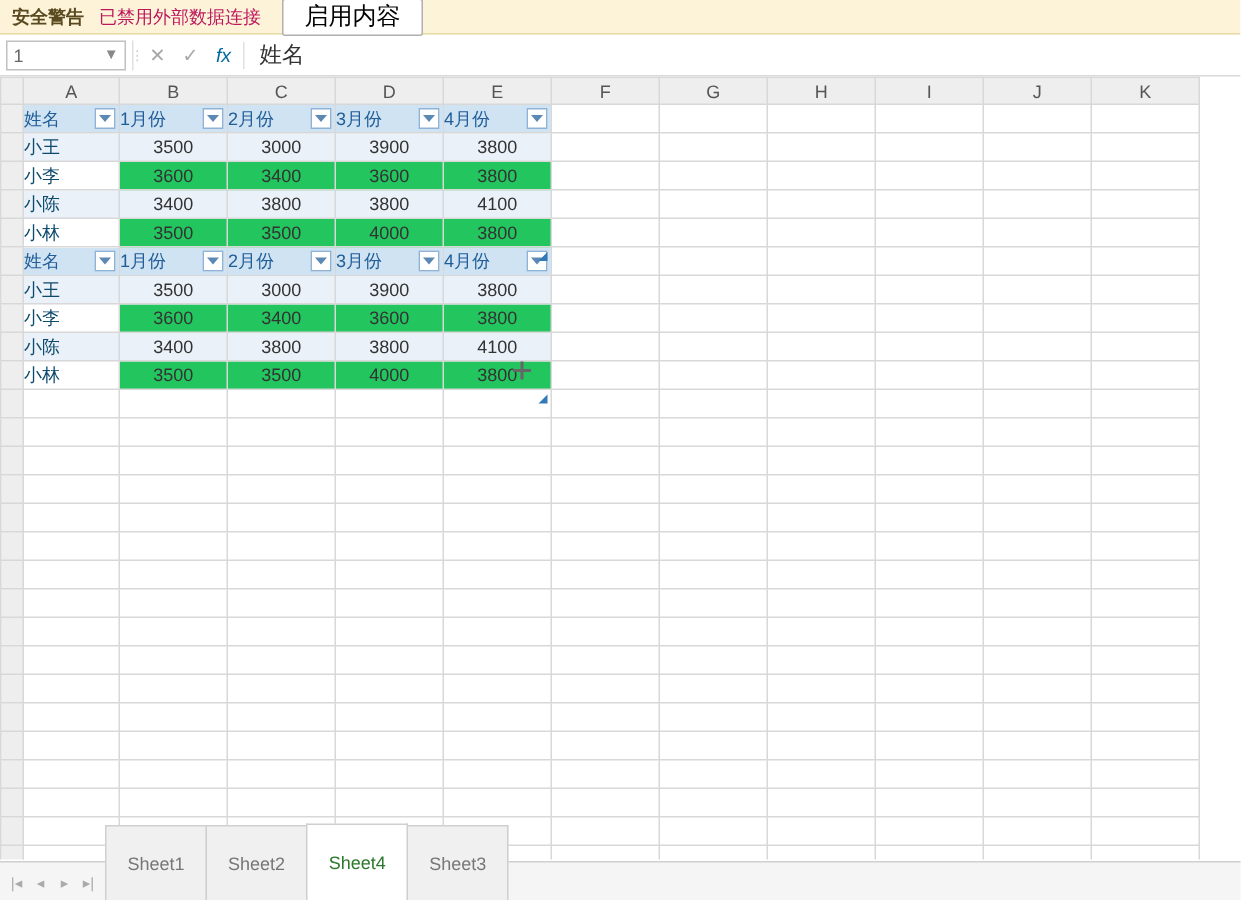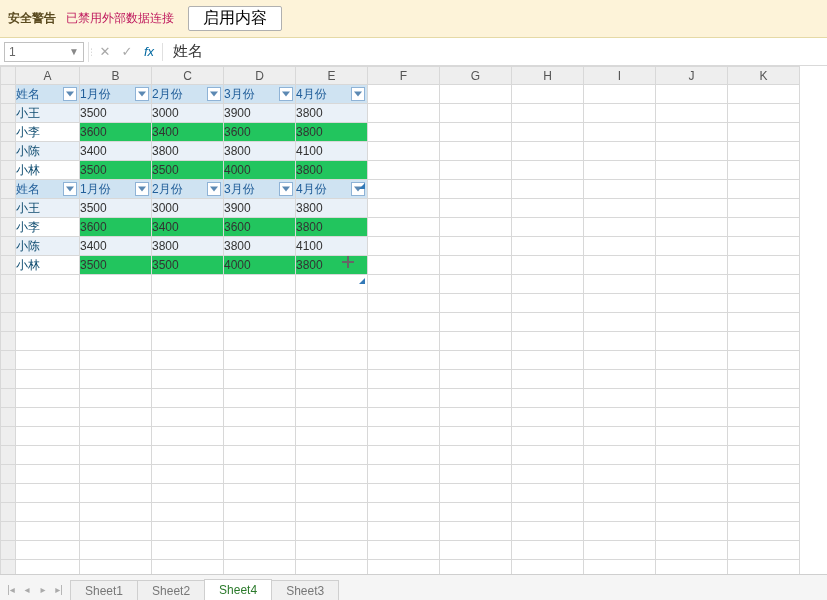--- a/index.html
+++ b/index.html
@@ -1,19 +1,19 @@
 <!DOCTYPE html>
 <html><head>
 <meta charset="utf-8">
 <style>
   * { box-sizing: border-box; }
   html, body { margin: 0; padding: 0; font-family: "Microsoft YaHei", Arial, sans-serif; font-size: 12px; background: #fff; overflow: hidden; width: 827px; height: 600px; }
 
   
-  .warn-bar { height: 38px; background: #FDF3D9; border-bottom: 1px solid #E5D9A6; display: flex; align-items: center; padding: 0 8px; gap: 10px; }
+  .warn-bar { height: 23px; background: #FDF3D9; border-bottom: 1px solid #E5D9A6; display: flex; align-items: center; padding: 0 8px; gap: 10px; }
   .warn-text { color: #5A4A1F; font-weight: bold; }
   .warn-sub { color: #be185d; }
   .enable-btn { margin-left: 4px; background: #fff; border: 1px solid #b0b0b0; border-radius: 2px; padding: 1px 14px; font-size: 16px; cursor: pointer; }
 
   
   .fx-row { height: 28px; border-bottom: 1px solid #d9d9d9; display: flex; align-items: center; }
   .name-box { width: 80px; height: 20px; margin-left: 4px; border: 1px solid #c0c0c0; background: #fff; display: flex; align-items: center; justify-content: flex-end; padding-right: 4px; position: relative; }
   .name-box .txt { flex: 1; text-align: left; padding-left: 4px; color: #666; }
   .name-box .dd { color: #888; font-size: 10px; }
   .divider-v { width: 6px; height: 20px; border-left: 1px solid #e0e0e0; margin-left: 4px; display: flex; align-items: center; justify-content: center; color: #ccc; font-size: 9px; }
@@ -35,36 +35,36 @@
 
   
   td.thdr { background: #CFE3F2; color: #215E99; position: relative; padding-left: 4px; }
   td.thdr .lbl { font-size: 12px; }
   td.thdr .filter { position: absolute; right: 2px; top: 2px; width: 14px; height: 14px; border: 1px solid #8fb3d6; background: #fff; display: flex; align-items: center; justify-content: center; }
   td.thdr .filter svg { width: 8px; height: 6px; }
 
   
   td.nm { background: #EAF1F8; padding-left: 4px; color: #0c4a6e; }
   td.nm.alt { background: #fff; }
-  td.val { text-align: left; padding-right: 4px; color: #333; background: #EAF1F8; }
+  td.val { text-align: center; padding-right: 4px; color: #333; background: #EAF1F8; }
   td.val.alt { background: #22c55e; }
 
   
   .plus-cursor { position: absolute; width: 16px; height: 16px; pointer-events: none; }
   .plus-cursor::before, .plus-cursor::after { content: ""; position: absolute; background: #666; }
   .plus-cursor::before { left: 7px; top: 2px; width: 2px; height: 12px; }
   .plus-cursor::after { top: 7px; left: 2px; height: 2px; width: 12px; }
   .plus-cursor .o::before, .plus-cursor .o::after { content: ""; position: absolute; background: #fff; }
 
   
   .corner-mark { position: absolute; width: 0; height: 0; border-right: 6px solid #3279b7; border-top: 6px solid transparent; }
 
   
   .sheets { position: absolute; bottom: 0; left: 0; right: 0; height: 26px; background: #f5f5f5; border-top: 1px solid #cfcfcf; display: flex; align-items: flex-end; padding-left: 70px; }
-  .sheet-tab { padding: 3px 14px; border: 1px solid #cfcfcf; border-bottom: none; margin-right: -1px; background: #f0f0f0; color: #777; font-size: 12px; cursor: pointer; position: relative; top: 1px; }
+  .sheet-tab { padding: 18px 14px; border: 1px solid #cfcfcf; border-bottom: none; margin-right: -1px; background: #f0f0f0; color: #777; font-size: 12px; cursor: pointer; position: relative; top: 1px; }
   .sheet-tab.active { background: #fff; color: #2b7a2b; border-bottom: 1px solid #f97316; z-index: 2; }
   .sheet-nav { position: absolute; left: 4px; bottom: 4px; display: flex; gap: 2px; }
   .sheet-nav span { width: 14px; height: 14px; color: #aaa; font-size: 10px; display: flex; align-items: center; justify-content: center; cursor: pointer; }
 </style>
 </head>
 <body>
 
 <div class="warn-bar">
   <span class="warn-text">安全警告</span>
   <span class="warn-sub">已禁用外部数据连接</span>

